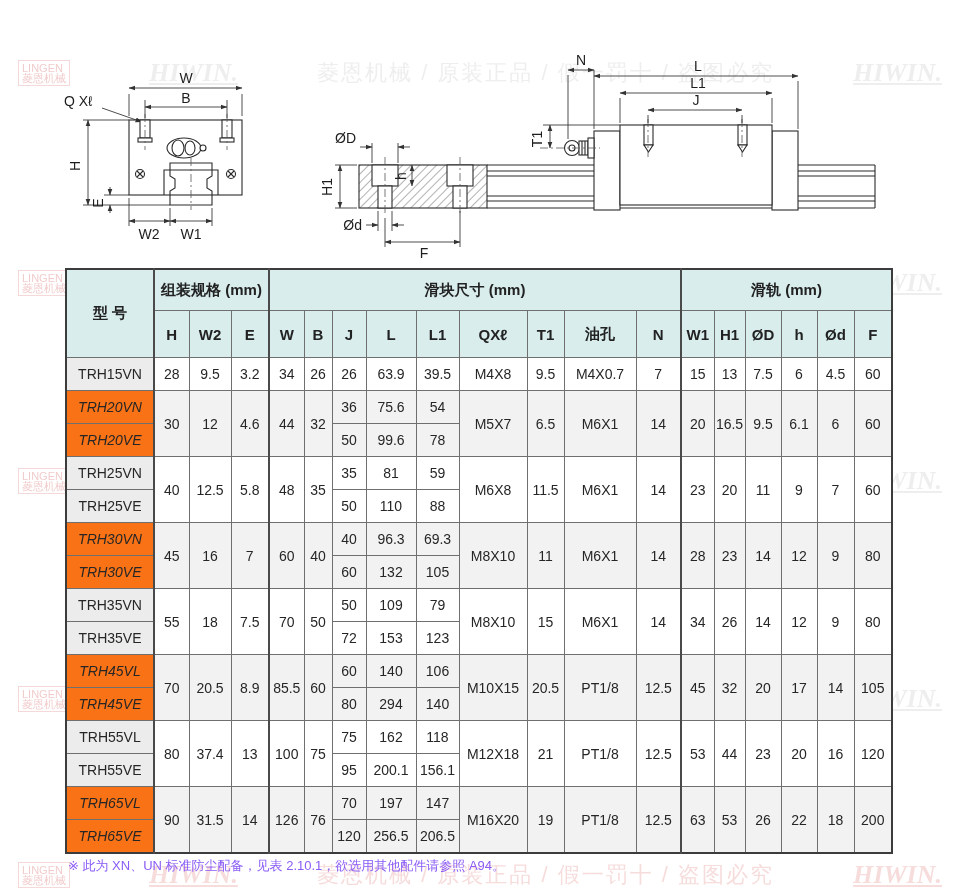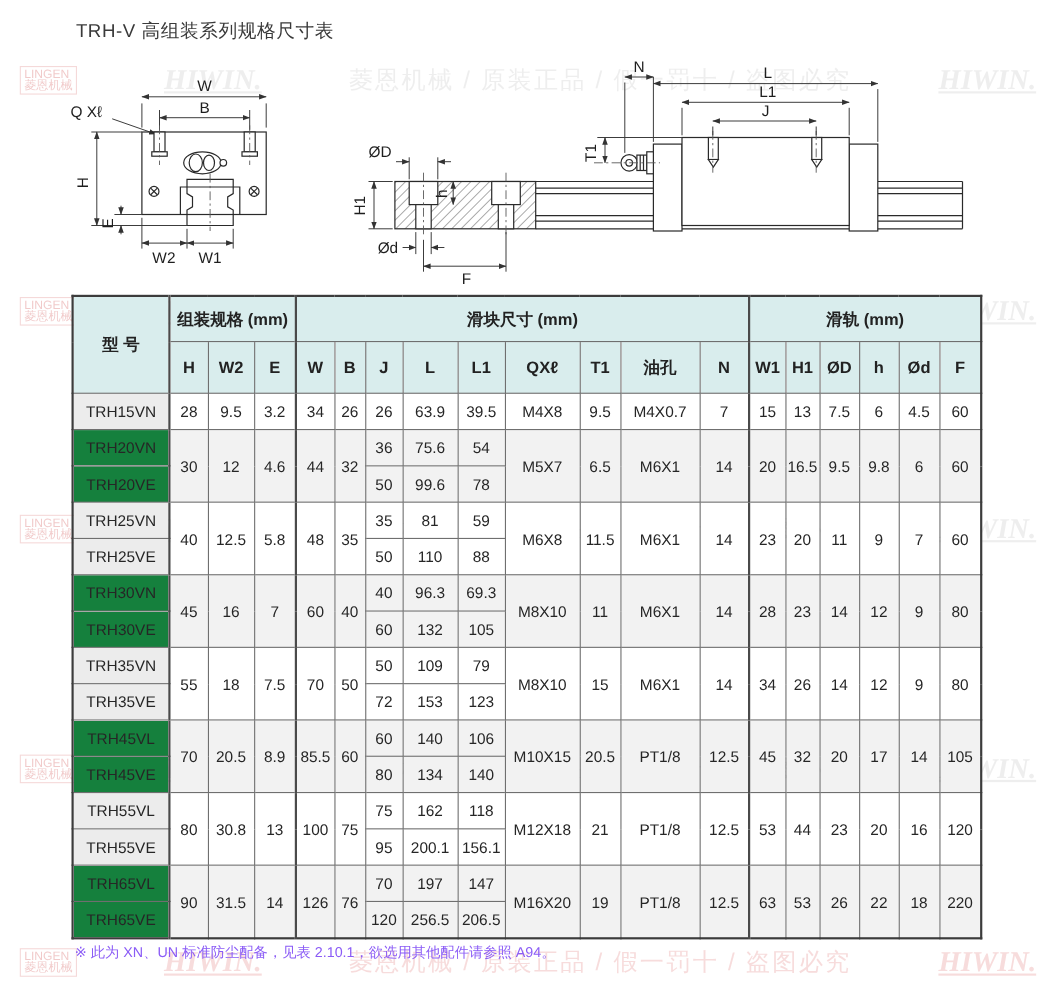--- a/index.html
+++ b/index.html
@@ -30,21 +30,21 @@
   #spec-table{position:absolute;left:65px;top:268px;border-collapse:collapse;
     table-layout:fixed;border:2px solid #3c3c3c;}
   #spec-table th,#spec-table td{border:1px solid #6f6f6f;text-align:center;
     vertical-align:middle;padding:0;overflow:hidden;}
   #spec-table thead th{background:#d9eded;font-weight:600;color:#222;}
   #spec-table .gr{height:40px;font-size:15px;}
   #spec-table .cl{height:46px;font-size:15px;}
   #spec-table tbody td{height:32px;font-size:14px;background:#fff;color:#262626;}
   #spec-table tbody td.model{background:#ececec;margin-left:20px;}
   #spec-table tbody tr.shade td{background:#f2f2f2;}
-  #spec-table tbody tr.shade td.model{background:#15803d;}
+  #spec-table tbody tr.shade td.model{background:#f97316;font-style:italic;}
   #spec-table .secl{border-left:2px solid #4a4a4a;}
   #footnote{position:absolute;left:68px;top:857px;font-size:13px;color:#8b5cf6;}
 </style>
 </head>
 <body>
 
 <div id="wm">
     <div class="wm-row" style="top: 58px;">
       <div class="wm-stamp">LINGEN<br>菱恩机械</div>
       <div class="wm-brand">HIWIN.</div>
@@ -71,21 +71,20 @@
     </div>
     <div class="wm-row wm-red" style="top: 860px;">
       <div class="wm-stamp">LINGEN<br>菱恩机械</div>
       <div class="wm-brand">HIWIN.</div>
       <div class="wm-text">菱恩机械 / 原装正品 / 假一罚十 / 盗图必究</div>
       <div class="wm-brand">HIWIN.</div>
     </div>
   </div>
 
 <div id="content">
-  <div id="page-title">TRH-V 高组装系列规格尺寸表</div>
 
   <svg class="diagram" style="left:60px;top:58px;" width="210" height="188" viewBox="0 0 210 188">
     <defs>
       <marker id="a1" viewBox="0 0 10 10" refX="9" refY="5" markerWidth="8" markerHeight="8" orient="auto-start-reverse">
           <path d="M0,1.5 L9.5,5 L0,8.5 z" fill="#333"></path>
         </marker>
     </defs>
 
     <line class="dim" x1="69" y1="30" x2="182" y2="30" marker-start="url(#a1)" marker-end="url(#a1)"></line>
     <line class="dim" x1="69" y1="36" x2="69" y2="58"></line>
@@ -338,21 +337,21 @@
           <td>36</td>
           <td>75.6</td>
           <td>54</td>
           <td rowspan="2">M5X7</td>
           <td rowspan="2">6.5</td>
           <td rowspan="2">M6X1</td>
           <td rowspan="2">14</td>
           <td class="secl" rowspan="2">20</td>
           <td rowspan="2">16.5</td>
           <td rowspan="2">9.5</td>
-          <td rowspan="2">9.8</td>
+          <td rowspan="2">6.1</td>
           <td rowspan="2">6</td>
           <td rowspan="2">60</td>
         </tr>
         <tr class="shade">
           <td class="model">TRH20VE</td>
           <td>50</td>
           <td>99.6</td>
           <td>78</td>
         </tr>
         <tr>
@@ -453,27 +452,27 @@
           <td class="secl" rowspan="2">45</td>
           <td rowspan="2">32</td>
           <td rowspan="2">20</td>
           <td rowspan="2">17</td>
           <td rowspan="2">14</td>
           <td rowspan="2">105</td>
         </tr>
         <tr class="shade">
           <td class="model">TRH45VE</td>
           <td>80</td>
-          <td>134</td>
+          <td>294</td>
           <td>140</td>
         </tr>
         <tr>
           <td class="model">TRH55VL</td>
           <td class="secl" rowspan="2">80</td>
-          <td rowspan="2">30.8</td>
+          <td rowspan="2">37.4</td>
           <td rowspan="2">13</td>
           <td class="secl" rowspan="2">100</td>
           <td rowspan="2">75</td>
           <td>75</td>
           <td>162</td>
           <td>118</td>
           <td rowspan="2">M12X18</td>
           <td rowspan="2">21</td>
           <td rowspan="2">PT1/8</td>
           <td rowspan="2">12.5</td>
@@ -502,21 +501,21 @@
           <td>147</td>
           <td rowspan="2">M16X20</td>
           <td rowspan="2">19</td>
           <td rowspan="2">PT1/8</td>
           <td rowspan="2">12.5</td>
           <td class="secl" rowspan="2">63</td>
           <td rowspan="2">53</td>
           <td rowspan="2">26</td>
           <td rowspan="2">22</td>
           <td rowspan="2">18</td>
-          <td rowspan="2">220</td>
+          <td rowspan="2">200</td>
         </tr>
         <tr class="shade">
           <td class="model">TRH65VE</td>
           <td>120</td>
           <td>256.5</td>
           <td>206.5</td>
         </tr>
       </tbody>
   </table>
 

